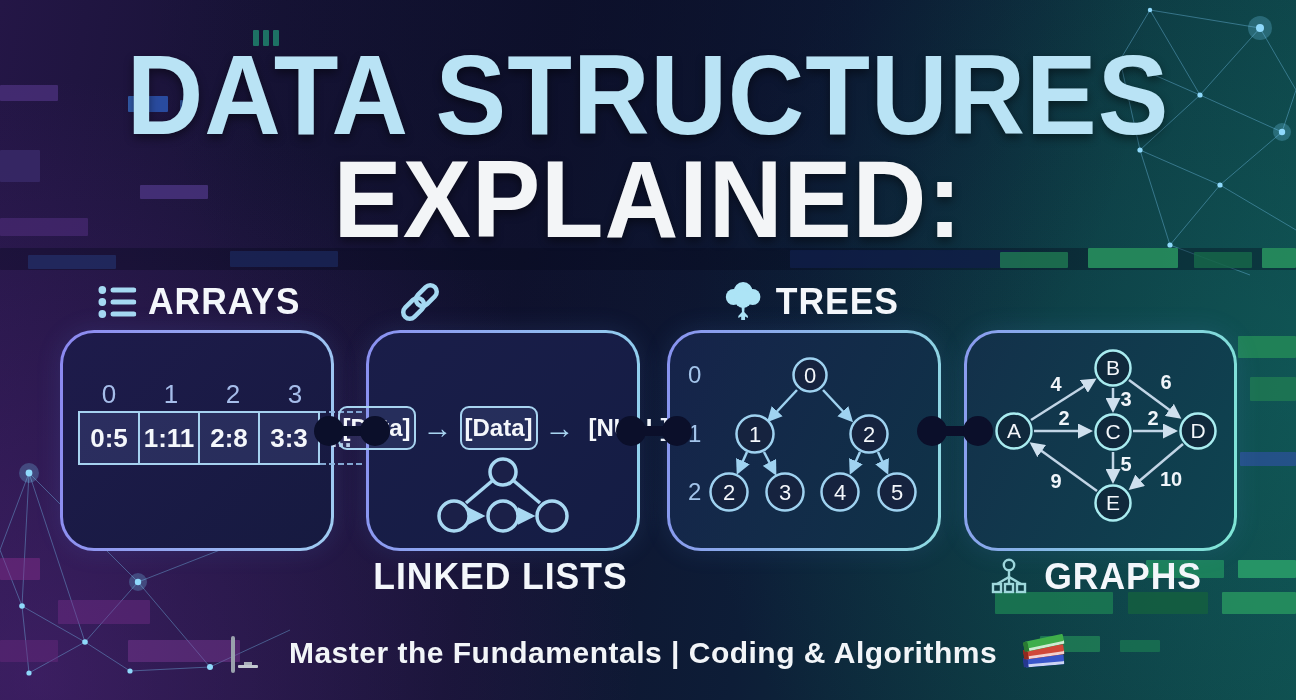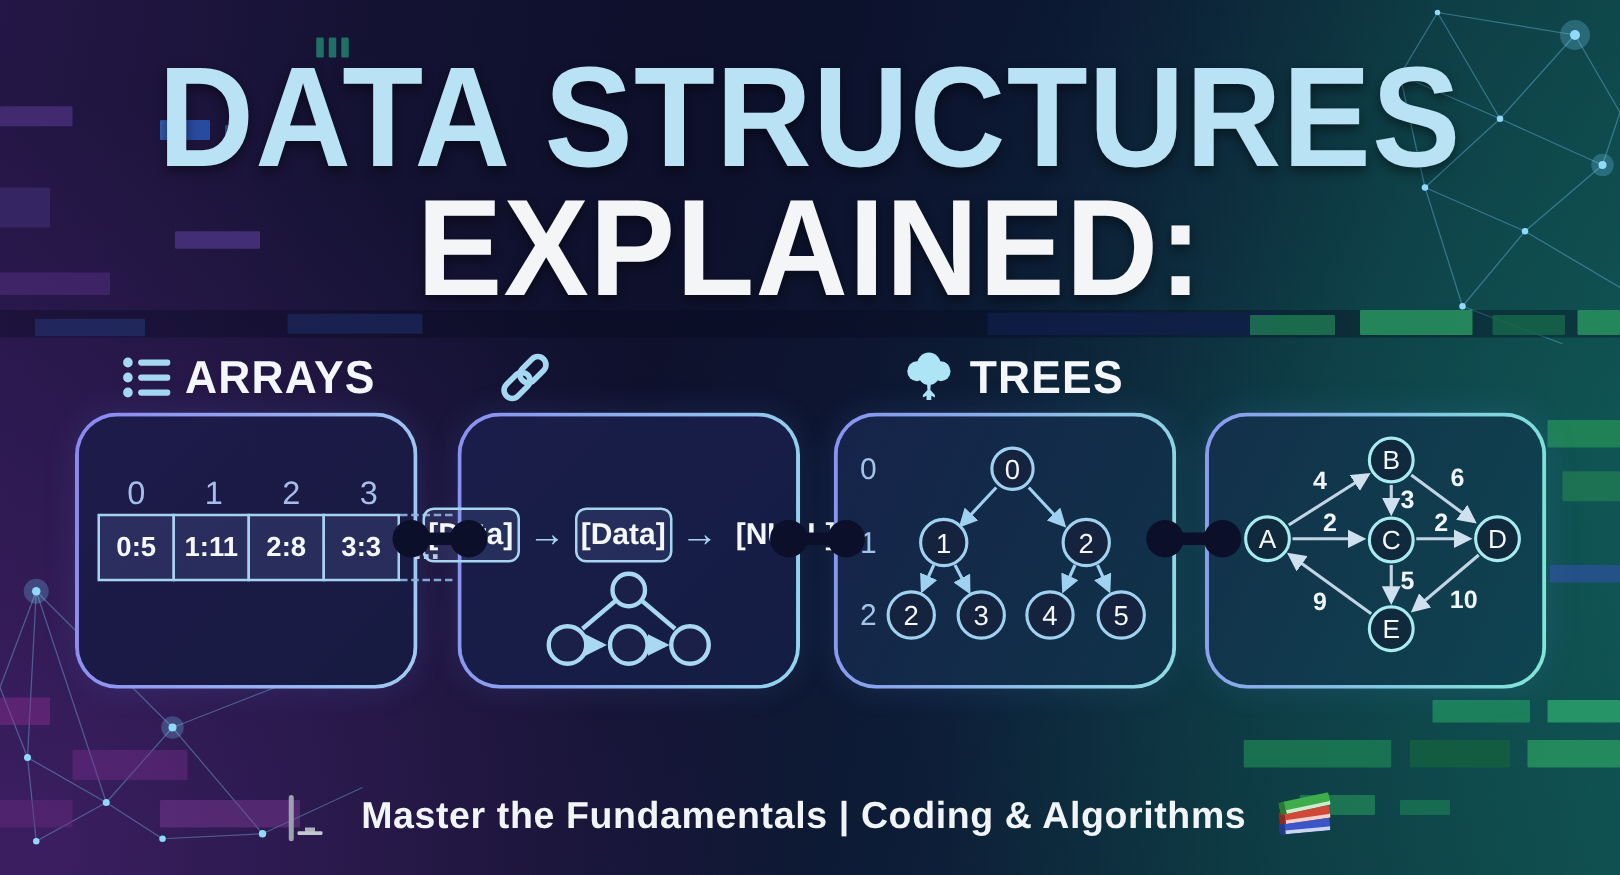--- a/index.html
+++ b/index.html
@@ -39,21 +39,21 @@
 
   .dumbbell{position:absolute;top:416px;display:flex;align-items:center;z-index:2;}
   .dumbbell b{width:30px;height:30px;border-radius:50%;background:#0b0f2a;}
   .dumbbell s{width:24px;height:10px;background:#0b0f2a;margin:0 -4px;}
 
   
   .idx-row{position:absolute;left:15px;top:46px;display:flex;}
   .idx-row span{width:62px;text-align:center;color:#a6bdea;font-size:26px;font-weight:400;}
   .cell-row{position:absolute;left:15px;top:78px;display:flex;align-items:stretch;height:54px;}
   .cell{width:58px;border:2px solid #a6d2f0;margin-left:-2px;background:rgba(125,150,220,.16);
-    display:flex;align-items:center;justify-content:center;color:#f4f7fb;font-size:22px;font-weight:600;}
+    display:flex;align-items:center;justify-content:center;color:#f4f7fb;font-size:26px;font-weight:600;}
   .cell:first-child{margin-left:0;}
   .cell-ellipsis{width:42px;border-top:2px dashed #8fb8e2;border-bottom:2px dashed #8fb8e2;
     display:flex;align-items:center;justify-content:center;color:#cfe2f5;font-size:26px;font-weight:700;opacity:.9;}
 
   
   .ll-row{position:absolute;left:0;top:72px;width:100%;display:flex;align-items:center;justify-content:center;gap:7px;}
   .data-box{min-width:66px;height:40px;border:2.5px solid #a8d4f0;border-radius:9px;
     background:rgba(140,170,235,.12);display:flex;align-items:center;justify-content:center;
     color:#f4f7fb;font-size:24px;font-weight:600;padding:0 4px;}
   .ll-arrow{color:#a8d4f0;font-size:30px;font-weight:700;line-height:1;}
@@ -344,20 +344,37 @@
       <b></b>
       <s></s>
       <b></b>
     </div>
   <div class="dumbbell" style="left:917px;">
       <b></b>
       <s></s>
       <b></b>
     </div>
 
+  <div class="sec-label" style="left:366px;top:556px;width:268px;">
+    <span style="transform:scaleX(.96);">LINKED LISTS</span>
+  </div>
+  <div class="sec-label" style="left:964px;top:556px;width:267px;">
+    <svg width="40" height="40" viewBox="0 0 40 40">
+      <g fill="none" stroke="#9fd8dc" stroke-width="2.4">
+        <circle cx="20" cy="8" r="5.2"></circle>
+        <line x1="20" y1="13.5" x2="20" y2="27"></line>
+        <line x1="20" y1="20" x2="8" y2="27"></line>
+        <line x1="20" y1="20" x2="32" y2="27"></line>
+        <rect x="4" y="27" width="8" height="8"></rect>
+        <rect x="16" y="27" width="8" height="8"></rect>
+        <rect x="28" y="27" width="8" height="8"></rect>
+      </g>
+    </svg>
+    <span style="transform:scaleX(.96);">GRAPHS</span>
+  </div>
 
   <div class="footer">
     <span class="monitor"><span class="scr"></span><span class="neck"></span><span class="base"></span></span>
     <span>Master the Fundamentals | Coding &amp; Algorithms</span>
     <span class="books">
         <span class="b1"></span>
         <span class="b2"></span>
         <span class="b3"></span>
       </span>
   </div>

